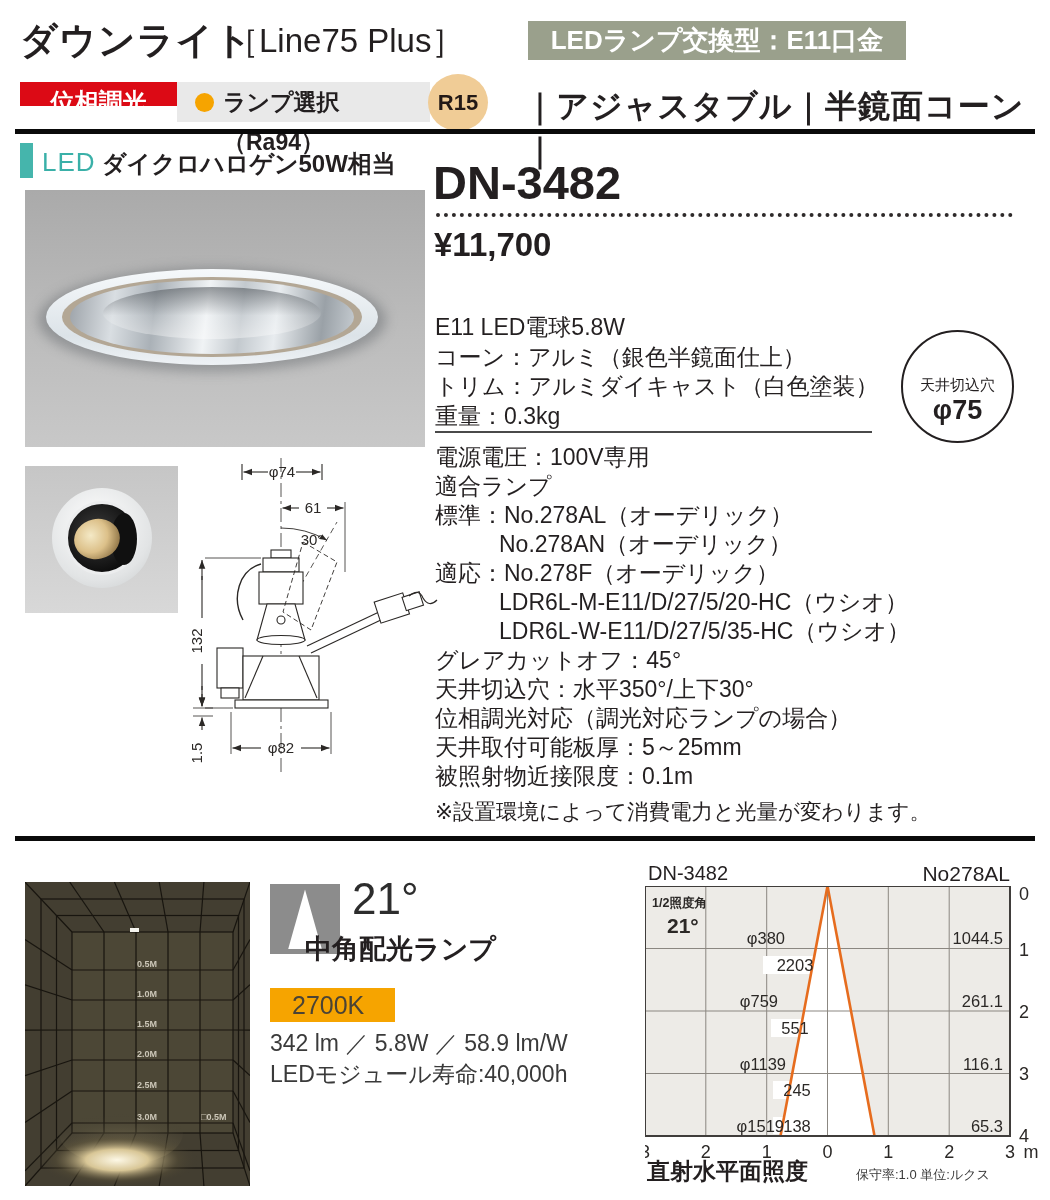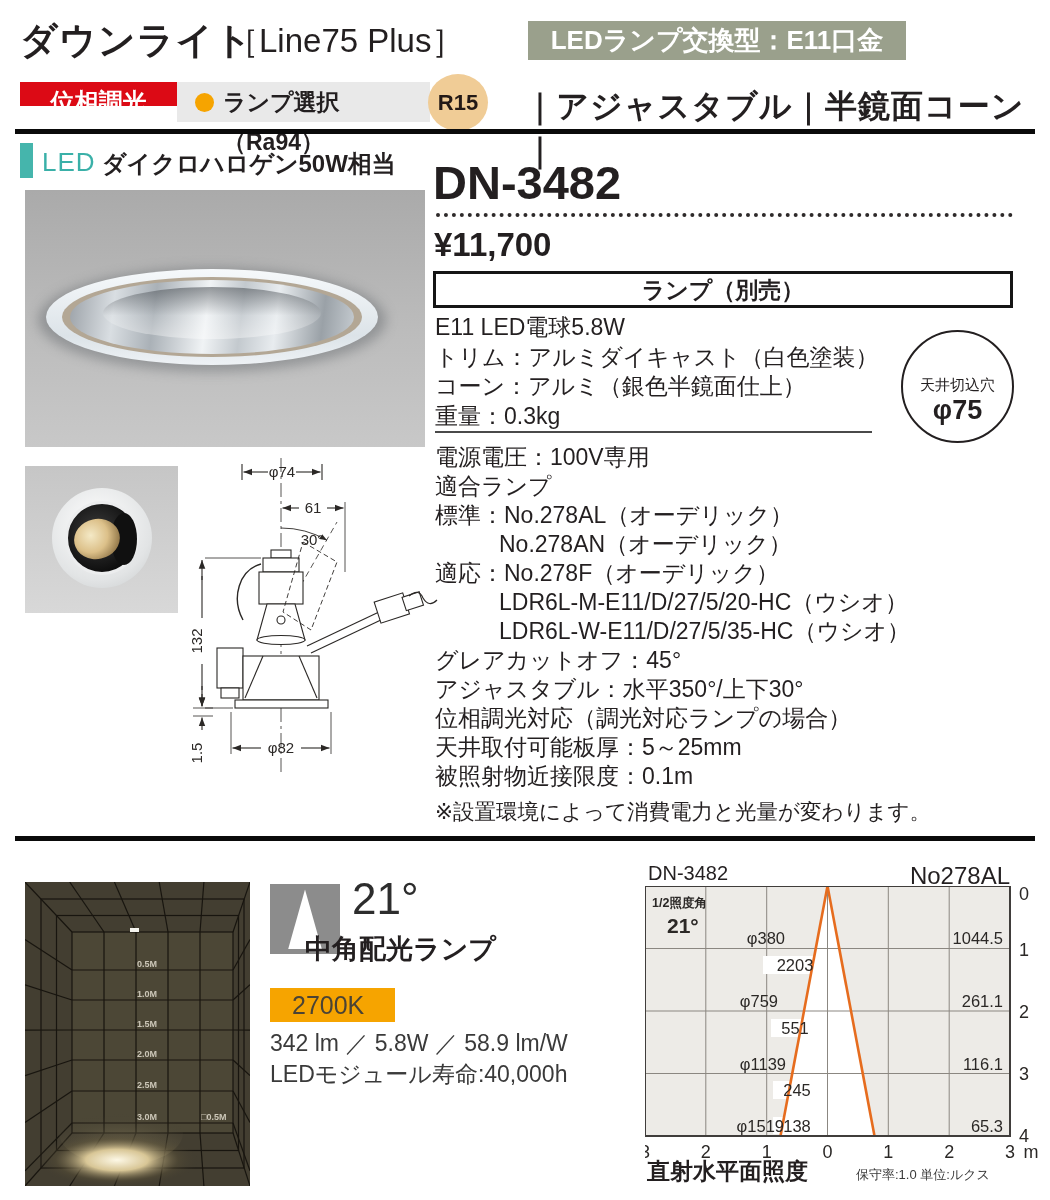--- a/index.html
+++ b/index.html
@@ -73,21 +73,21 @@
               clip-path:polygon(50% 8%,26% 93%,74% 93%); background:#fff; }
   .beam-angle { left:352px; top:874px; font-size:44px; font-weight:500; color:#2d2d2d; }
   .beam-label { left:305px; top:931px; font-size:27px; font-weight:700; }
   .ct-badge { left:270px; top:988px; width:125px; height:34px; background:#f6a400; color:#4a4335;
               font-size:25px; line-height:34px; padding-left:22px; }
   .lumen { left:270px; top:1028px; font-size:23px; color:#3a3a3a; }
   .life { left:270px; top:1059px; font-size:23px; color:#3a3a3a; }
 
   
   .chart-title-l { left:648px; top:862px; font-size:20px; }
-  .chart-title-r { left:880px; top:862px; width:130px; text-align:right; font-size:24px; }
+  .chart-title-r { left:880px; top:862px; width:130px; text-align:right; font-size:21px; }
   .chart-caption { left:647px; top:1156px; font-size:23px; font-weight:700; }
   .chart-footnote { left:856px; top:1166px; font-size:13px; color:#3a3a3a; }
 
   svg text { font-family:"Liberation Sans","DejaVu Sans",sans-serif; fill:#2b2826; }
   .room-label { font-size:9px; font-weight:700; fill:#ccc7b8; }
   .dim-label { font-size:15px; }
 </style>
 </head>
 <body>
 
@@ -195,41 +195,40 @@
     <text class="dim-label" x="128" y="63" text-anchor="middle">61</text>
     <text class="dim-label" x="127" y="95" text-anchor="middle">30°</text>
     <text class="dim-label" x="12" y="196" text-anchor="middle" transform="rotate(-90 12 191)">132</text>
     <text class="dim-label" x="12" y="308" text-anchor="middle" transform="rotate(-90 12 303)">1.5</text>
     <text class="dim-label" x="96" y="303" text-anchor="middle">φ82</text>
   </svg>
 
   <div class="abs model">DN-3482</div>
   <div class="abs dotted"></div>
   <div class="abs price">¥11,700</div>
-  <div class="abs lamp-box">ランプ（別売）</div>
 
   <div class="abs specs specs1">
     <div>E11 LED電球5.8W</div>
+    <div>コーン：アルミ（銀色半鏡面仕上）</div>
     <div>トリム：アルミダイキャスト（白色塗装）</div>
-    <div>コーン：アルミ（銀色半鏡面仕上）</div>
     <div>重量：0.3kg</div>
   </div>
 
   <div class="abs rule-thin"></div>
 
   <div class="abs specs specs2">
     <div>電源電圧：100V専用</div>
     <div>適合ランプ</div>
     <div>標準：No.278AL（オーデリック）</div>
     <div class="ind">No.278AN（オーデリック）</div>
     <div>適応：No.278F（オーデリック）</div>
     <div class="ind">LDR6L-M-E11/D/27/5/20-HC（ウシオ）</div>
     <div class="ind">LDR6L-W-E11/D/27/5/35-HC（ウシオ）</div>
     <div>グレアカットオフ：45°</div>
-    <div>アジャスタブル：水平350°/上下30°</div>
+    <div>天井切込穴：水平350°/上下30°</div>
     <div>位相調光対応（調光対応ランプの場合）</div>
     <div>天井取付可能板厚：5～25mm</div>
     <div>被照射物近接限度：0.1m</div>
   </div>
 
   <div class="abs note">※設置環境によって消費電力と光量が変わります。</div>
 
   <div class="abs cutout">
     <div class="cutout-label">天井切込穴</div>
     <div class="cutout-size">φ75</div>

